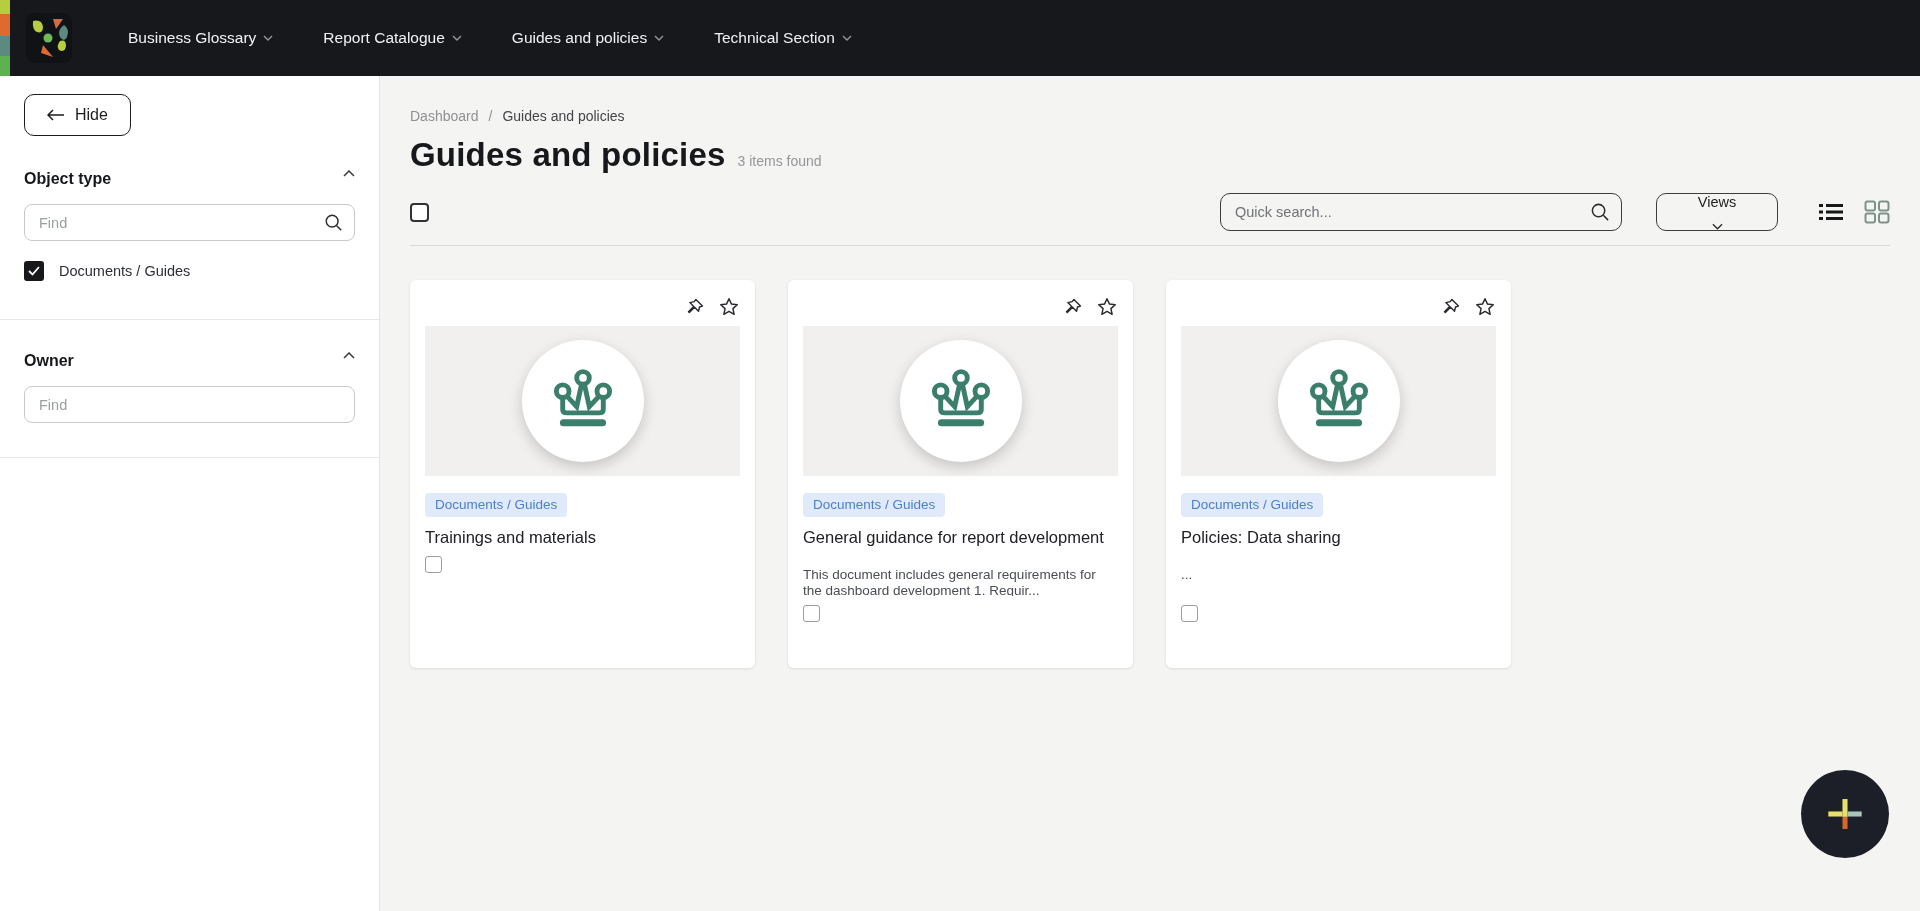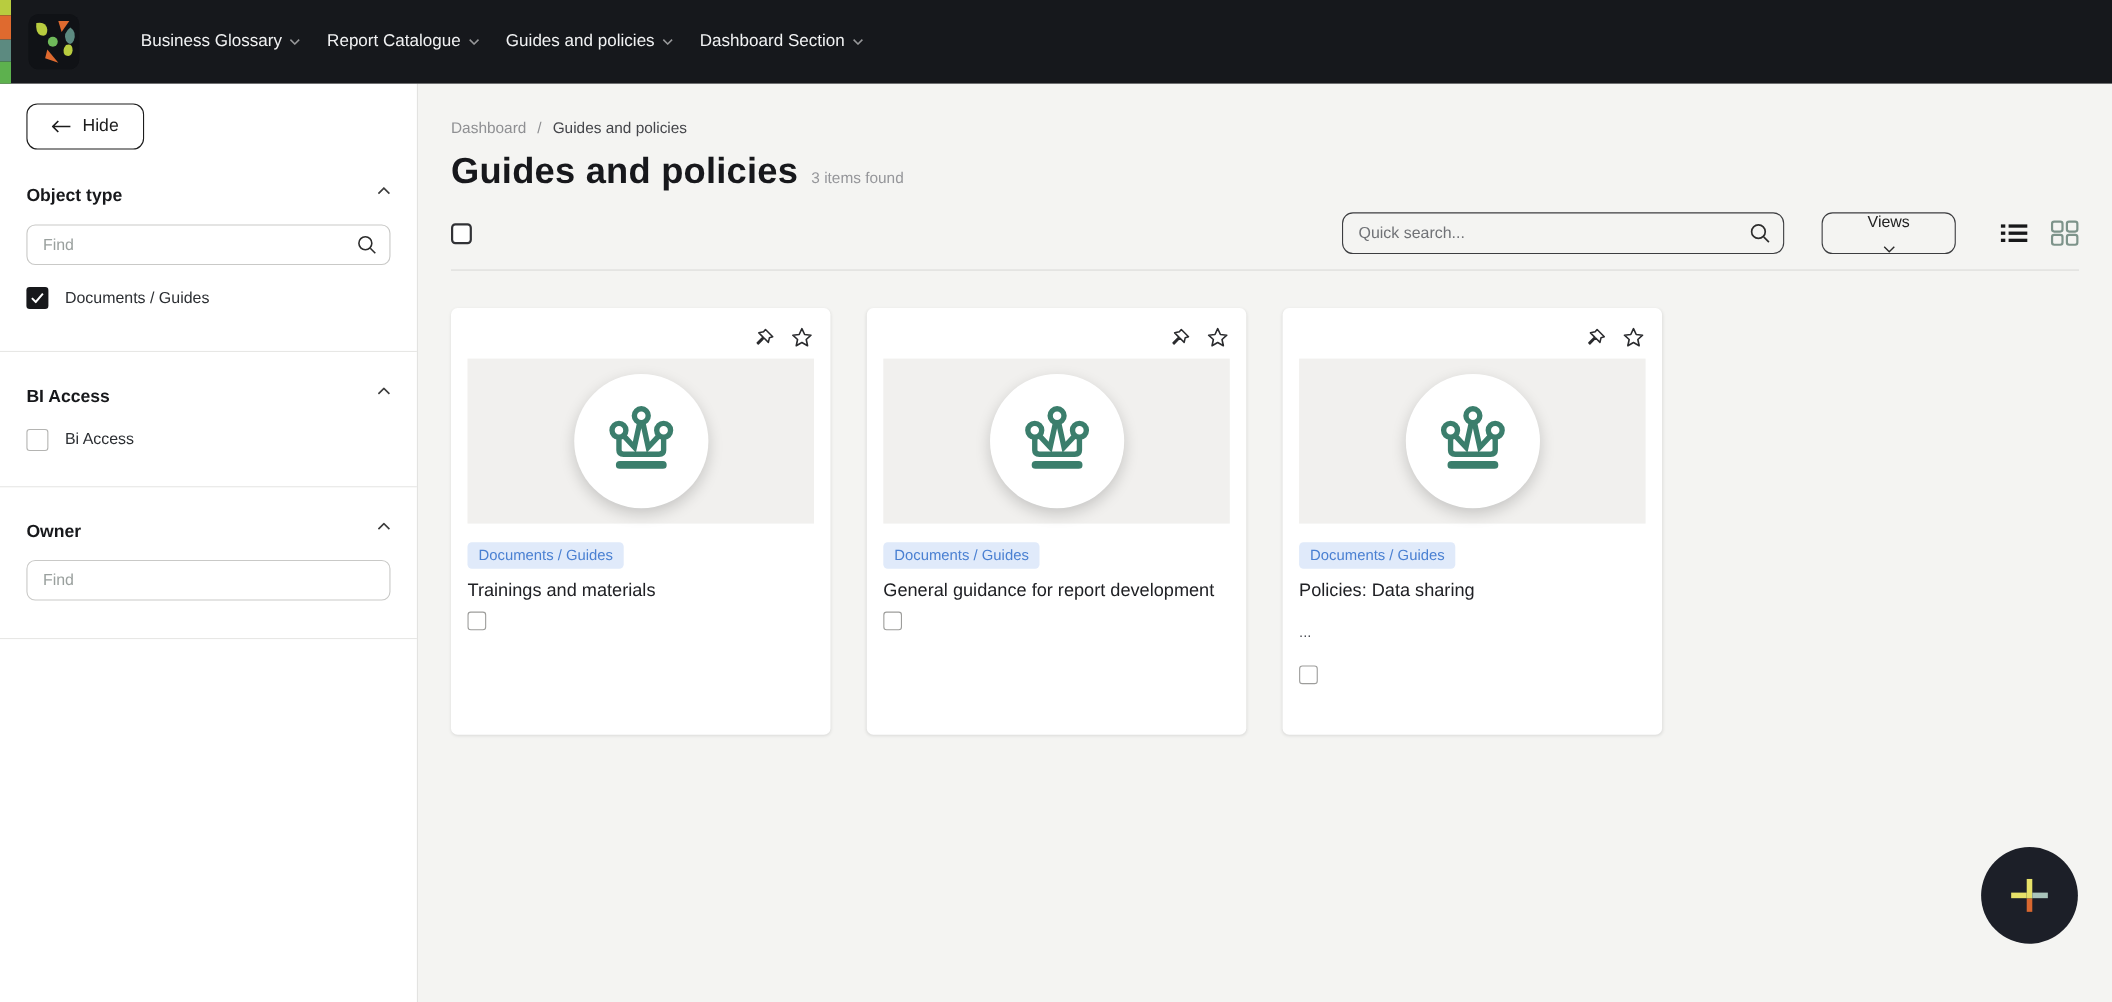--- a/index.html
+++ b/index.html
@@ -4,21 +4,21 @@
 <style>
   * { margin:0; padding:0; box-sizing:border-box; }
   html,body { width:1920px; height:911px; overflow:hidden; }
   body { font-family:"Liberation Sans", sans-serif; background:#f4f4f2; color:#1c1d21; }
 
   
   .topbar { position:relative; height:76px; background:#16181c; display:flex; align-items:center; }
   .edge-strip { position:absolute; left:0; top:0; width:10px; height:76px; display:flex; flex-direction:column; }
   .edge-strip span { width:100%; flex:0 0 auto; }
   .logo { width:46px; height:50px; margin-left:26px; border-radius:9px; background:#101216; flex:0 0 auto; }
-  .topnav { display:flex; align-items:center; margin-left:56px; gap:24px; }
+  .topnav { display:flex; align-items:center; margin-left:56px; gap:50px; }
   .nav-item { display:flex; align-items:center; gap:7px; color:#f1f2f3; font-size:15.5px; cursor:pointer; }
   .nav-item svg { opacity:.55; }
   .topbar-right { margin-left:auto; display:flex; align-items:center; margin-right:22px; }
   .top-search { position:relative; width:296px; height:46px; }
   .top-search input { width:100%; height:100%; background:#303338; border:none; border-radius:9px;
       color:#e8e8e8; font-size:15.5px; padding:0 44px 0 18px; font-family:inherit; outline:none; }
   .top-search input::placeholder { color:#8e9196; }
   .top-search .mag { position:absolute; right:14px; top:12px; }
   .help-btn { width:40px; height:40px; border-radius:50%; background:#303338; color:#f0f0f0;
       font-size:15px; font-weight:bold; display:flex; align-items:center; justify-content:center;
@@ -131,21 +131,21 @@
           <path d="M1 1l4 4 4-4" stroke="#fff" fill="none" stroke-width="1.4"></path>
         </svg>
     </div>
     <div class="nav-item">
       <span>Guides and policies</span>
       <svg width="10" height="6" viewBox="0 0 10 6">
           <path d="M1 1l4 4 4-4" stroke="#fff" fill="none" stroke-width="1.4"></path>
         </svg>
     </div>
     <div class="nav-item">
-      <span>Dashboard Section</span>
+      <span>Technical Section</span>
       <svg width="10" height="6" viewBox="0 0 10 6">
           <path d="M1 1l4 4 4-4" stroke="#fff" fill="none" stroke-width="1.4"></path>
         </svg>
     </div>
   </nav>
 
 </header>
 
 <div class="body-row">
 
@@ -177,33 +177,20 @@
         <span class="chk checked">
           <svg width="12" height="10" viewBox="0 0 12 10">
               <path d="M1 5l3.5 3.5L11 1" fill="none" stroke="#fff" stroke-width="1.8"></path>
             </svg>
         </span>
         <span class="chk-label">Documents / Guides</span>
       </div>
       <div class="sb-divider" style="margin-left:-24px;margin-right:-24px;"></div>
     </section>
 
-    <section class="filter-section">
-      <div class="sec-head" style="margin-top:32px;">
-        <h3>BI Access</h3>
-        <svg width="12" height="7" viewBox="0 0 12 7">
-            <path d="M1 6l5-5 5 5" stroke="#3c3c3c" fill="none" stroke-width="1.5"></path>
-          </svg>
-      </div>
-      <div class="chk-row">
-        <span class="chk empty"></span>
-        <span class="chk-label">Bi Access</span>
-      </div>
-      <div class="sb-divider" style="margin-left:-24px;margin-right:-24px;margin-top:32px;"></div>
-    </section>
 
     <section class="filter-section">
       <div class="sec-head" style="margin-top:32px;">
         <h3>Owner</h3>
         <svg width="12" height="7" viewBox="0 0 12 7">
             <path d="M1 6l5-5 5 5" stroke="#3c3c3c" fill="none" stroke-width="1.5"></path>
           </svg>
       </div>
       <div class="find-wrap">
         <input type="text" placeholder="Find" style="">
@@ -321,20 +308,21 @@
                   <circle cx="79" cy="36" r="9"></circle>
                 <path d="M21 45v17q0 5 6 5h46q6 0 6-5V45"></path>
                 <path d="M27 43l14 15 7-32M52 26l7 32 14-15"></path>
               </g>
               <rect x="17" y="76" width="66" height="10" rx="5" fill="#3b7e6c"></rect>
             </svg>
           </div>
         </div>
         <span class="tag">Documents / Guides</span>
         <div class="card-title">General guidance for report development</div>
+        <div class="card-desc">This document includes general requirements for the dashboard development  1. Requir...</div>
         <div class="card-chk"></div>
       </article>
 
       <article class="card">
         <div class="card-actions">
           <span class="act">
             <svg width="21" height="21" viewBox="0 0 24 24">
                 <path d="M13.6 2.9l7.5 7.5-3.4 1-1.1 4.9-4.5-4.5-6 6-1-1 6-6-4.4-4.4 4.9-1.1z" fill="none" stroke="currentColor" stroke-width="1.6" stroke-linejoin="round"></path>
               </svg>
           </span>

